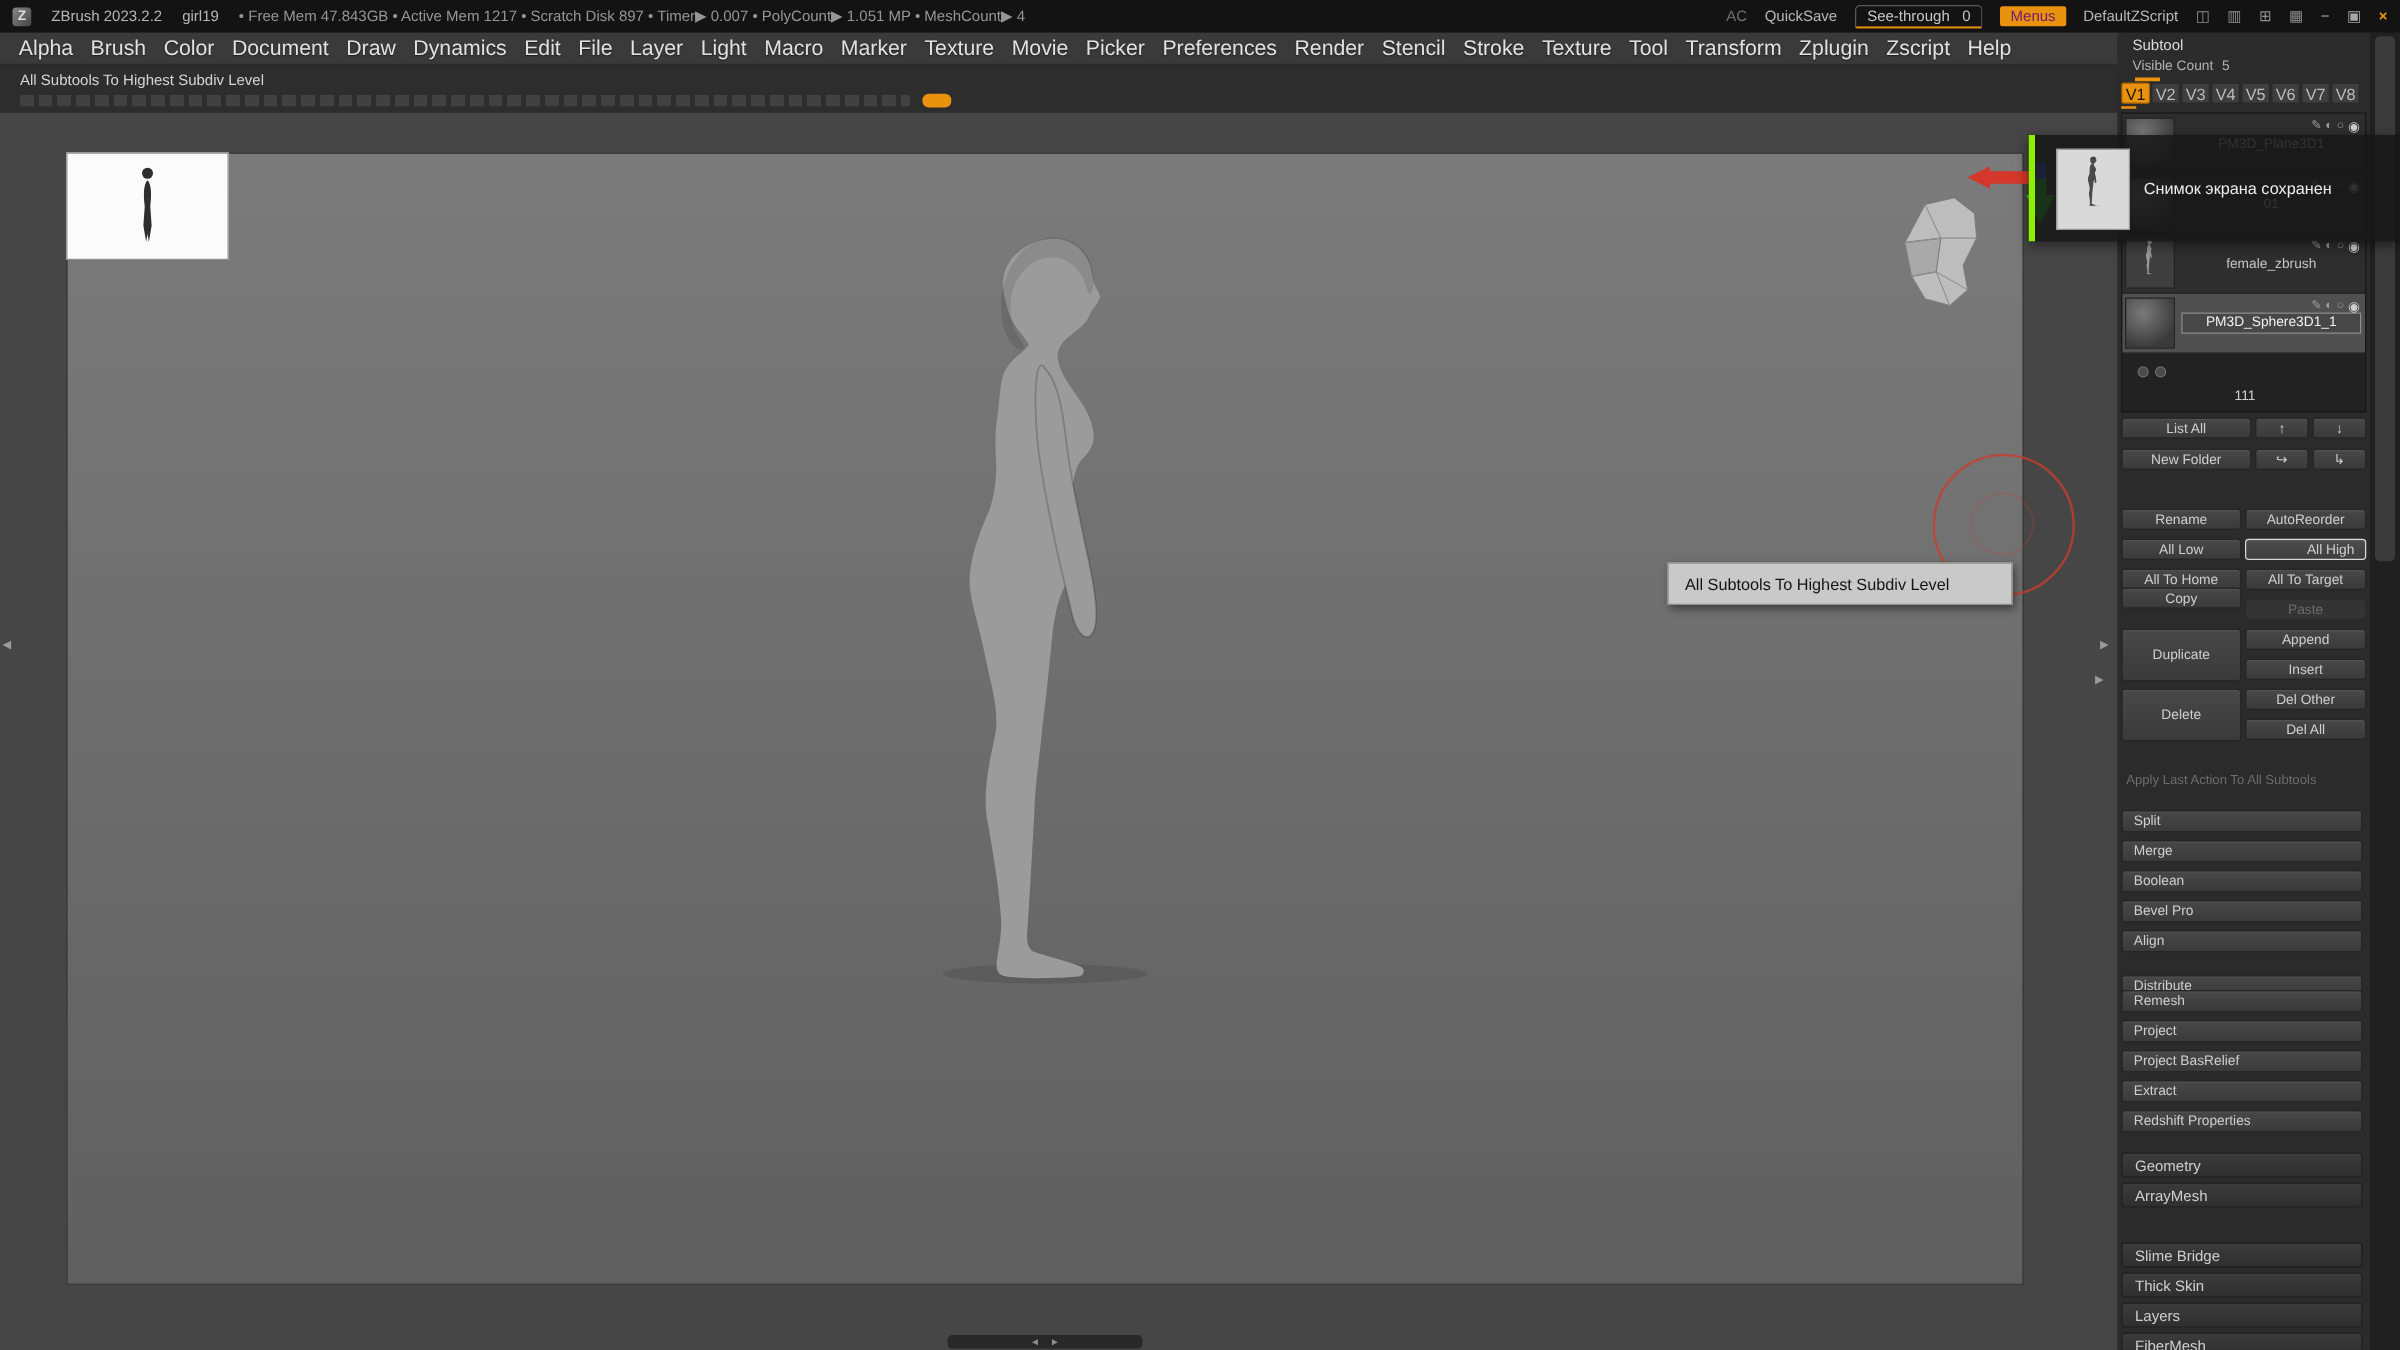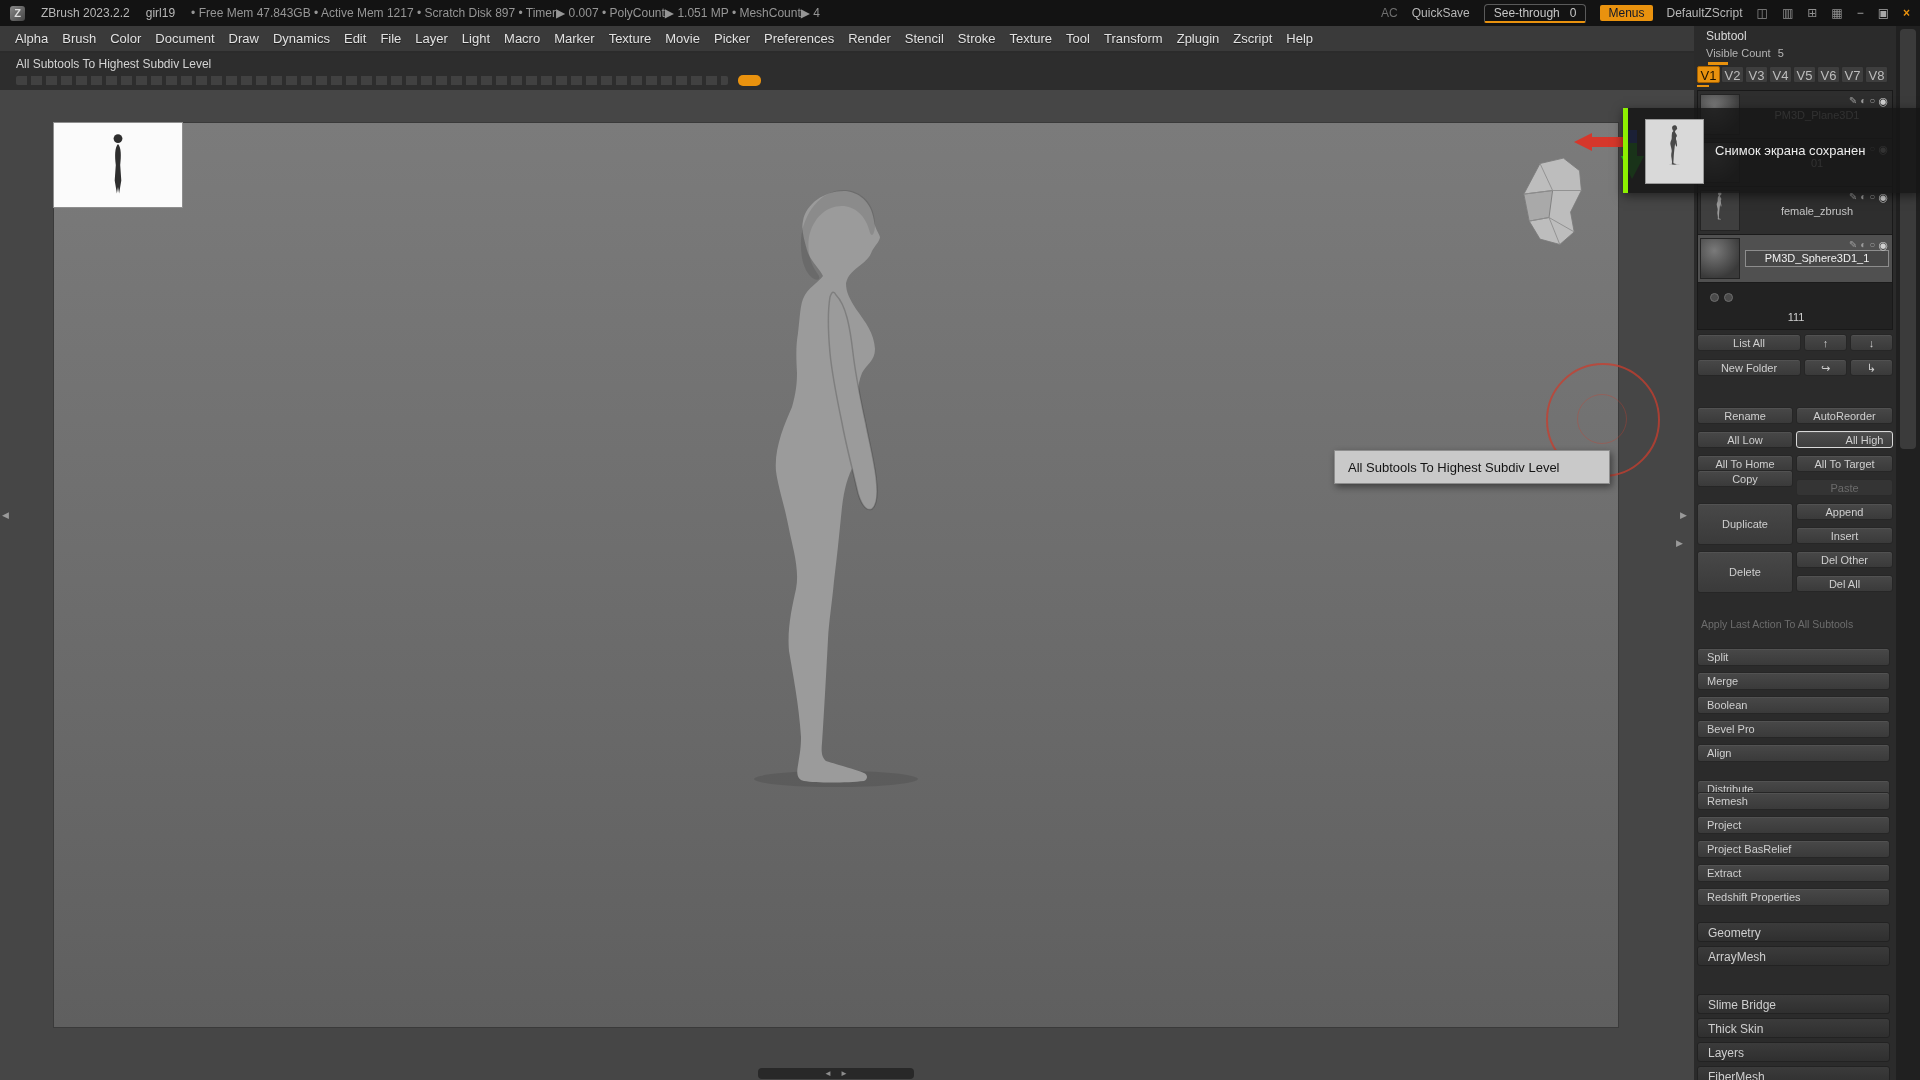--- a/index.html
+++ b/index.html
@@ -8,28 +8,28 @@
   
   #titlebar{position:absolute;top:0;left:0;width:1920px;height:26px;background:#131313;display:flex;
     align-items:center;padding:0 10px;box-sizing:border-box;font-size:12px;color:#b8b8b8;z-index:50;gap:16px;}
   .tb-logo{width:15px;height:15px;background:linear-gradient(135deg,#888,#444);border-radius:3px;color:#ddd;
     font-size:11px;line-height:15px;text-align:center;font-weight:bold;flex:0 0 auto;}
   .tb-stats{color:#969696;white-space:nowrap;}
   .tb-right{margin-left:auto;display:flex;align-items:center;gap:14px;}
   .tb-ac{color:#6f6f6f;}
   .tb-seethrough{border:1px solid #5a5a5a;border-bottom:2px solid #e9920e;border-radius:4px 4px 2px 2px;
     padding:1px 9px;display:flex;gap:10px;color:#c7c7c7;}
-  .tb-menus{background:#e9920e;color:#0f172a;padding:1px 8px;border-radius:2px;}
+  .tb-menus{background:#e9920e;color:#701a75;padding:1px 8px;border-radius:2px;}
   .tb-ico{color:#8f8f8f;font-size:12px;}
   .tb-win{color:#a8a8a8;font-size:12px;}
   .tb-close{color:#e9920e;font-weight:bold;}
 
   
   #menubar{position:absolute;top:26px;left:0;width:1694px;height:26px;background:#3a3a3a;border-bottom:1px solid #2b2b2b;
-    display:flex;align-items:center;padding:0 8px;box-sizing:border-box;font-size:13px;color:#e2e2e2;z-index:10;}
+    display:flex;align-items:center;padding:0 8px;box-sizing:border-box;font-size:17px;color:#e2e2e2;z-index:10;}
   .menu-item{padding:3px 7px;text-shadow:0 1px 1px rgba(0,0,0,.55);white-space:nowrap;}
 
   
   #hintbar{position:absolute;top:53px;left:0;width:1694px;height:37px;background:#2d2d2d;z-index:5;}
   #hint-text{position:absolute;left:16px;top:4px;font-size:12px;color:#d4d4d4;}
   #tray{position:absolute;left:16px;top:23px;width:712px;height:9px;border-radius:2px;
     background:repeating-linear-gradient(90deg,#414141 0 11px,rgba(0,0,0,0) 11px 15px);}
   #tray-orange{position:absolute;left:738px;top:22px;width:23px;height:11px;background:#e9920e;border-radius:5px;}
 
   

